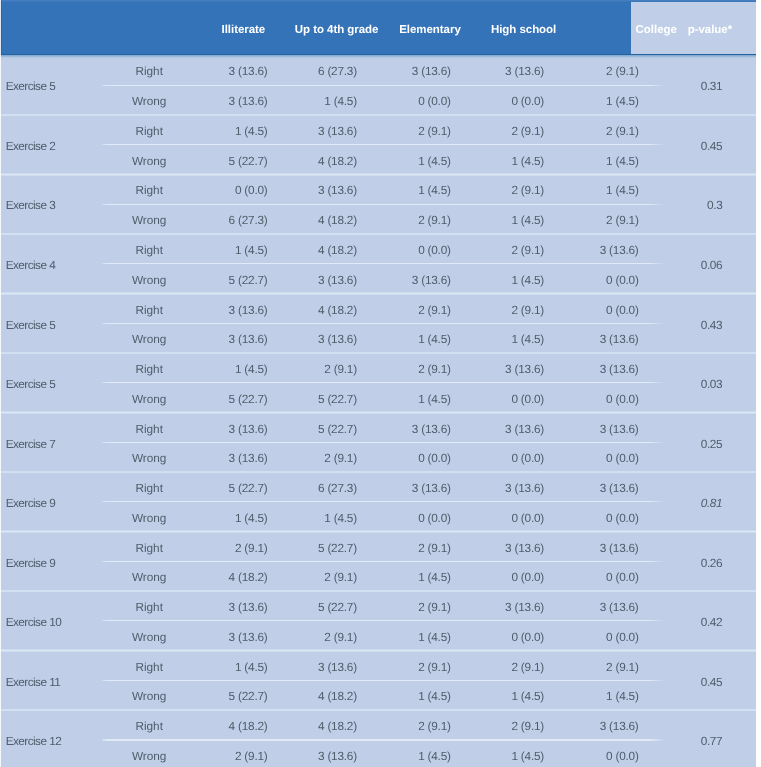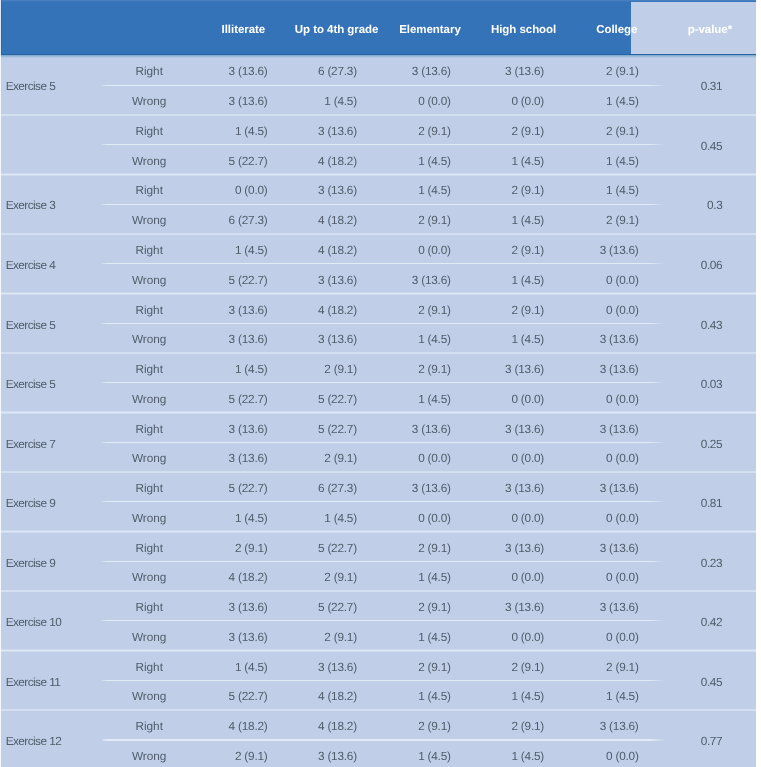--- a/index.html
+++ b/index.html
@@ -45,21 +45,21 @@
 <body>
 
 <div class="page">
   <div class="table">
     <div class="thead">
       <div class="thead-top"></div>
     <div class="hcell" style="left: 183.4px;">Illiterate</div>
         <div class="hcell" style="left: 276.6px;">Up to 4th grade</div>
         <div class="hcell" style="left: 370px;">Elementary</div>
         <div class="hcell" style="left: 463.6px;">High school</div>
-        <div class="hcell" style="left: 556.8px;">College</div>
+        <div class="hcell" style="left: 556.8px; text-align: right;">College</div>
         <div class="hcell" style="left: 649.9px;">p-value*</div>
       </div>
     <div class="head-rule"></div>
     <div class="head-fade"></div>
   <div class="block" style="left: 0px; top: 55.45px;">
         <div class="exlabel">Exercise 5</div>
         <div class="subrow s0" style="left: 0px;">
           <div class="cell alabel" style="left: 89.2px;">Right</div>
           <div class="cell num" style="left: 147.5px;">3 (13.6)</div>
           <div class="cell num" style="left: 236.9px;">6 (27.3)</div>
@@ -73,20 +73,21 @@
           <div class="cell num" style="left: 236.9px;">1 (4.5)</div>
           <div class="cell num" style="left: 330.7px;">0 (0.0)</div>
           <div class="cell num" style="left: 424px;">0 (0.0)</div>
           <div class="cell num" style="left: 518.6px;">1 (4.5)</div>
         </div>
         <div class="ans-div"></div>
         <div class="pcell" style="left: 602.4px;">0.31</div>
       </div>
       <div class="block" style="left: 0px; top: 114.97px;">
         <div class="blk-div" style="left: 0px;"></div>
+        <div class="exlabel">Exercise 2</div>
         <div class="subrow s0" style="left: 0px;">
           <div class="cell alabel" style="left: 89.2px;">Right</div>
           <div class="cell num" style="left: 147.5px;">1 (4.5)</div>
           <div class="cell num" style="left: 236.9px;">3 (13.6)</div>
           <div class="cell num" style="left: 330.7px;">2 (9.1)</div>
           <div class="cell num" style="left: 424px;">2 (9.1)</div>
           <div class="cell num" style="left: 518.6px;">2 (9.1)</div>
         </div>
         <div class="subrow s1" style="left: 0px;">
           <div class="cell alabel" style="left: 89.2px;">Wrong</div>
@@ -222,21 +223,21 @@
         </div>
         <div class="subrow s1" style="left: 0px;">
           <div class="cell alabel" style="left: 89.2px;">Wrong</div>
           <div class="cell num" style="left: 147.5px;">1 (4.5)</div>
           <div class="cell num" style="left: 236.9px;">1 (4.5)</div>
           <div class="cell num" style="left: 330.7px;">0 (0.0)</div>
           <div class="cell num" style="left: 424px;">0 (0.0)</div>
           <div class="cell num" style="left: 518.6px;">0 (0.0)</div>
         </div>
         <div class="ans-div"></div>
-        <div class="pcell" style="left: 602.4px;">0.81</div>
+        <div class="pcell" style="left: 602.4px; font-style: italic;">0.81</div>
       </div>
       <div class="block" style="left: 0px; top: 531.61px;">
         <div class="blk-div" style="left: 0px;"></div>
         <div class="exlabel">Exercise 9</div>
         <div class="subrow s0" style="left: 0px;">
           <div class="cell alabel" style="left: 89.2px;">Right</div>
           <div class="cell num" style="left: 147.5px;">2 (9.1)</div>
           <div class="cell num" style="left: 236.9px;">5 (22.7)</div>
           <div class="cell num" style="left: 330.7px;">2 (9.1)</div>
           <div class="cell num" style="left: 424px;">3 (13.6)</div>
@@ -244,21 +245,21 @@
         </div>
         <div class="subrow s1" style="left: 0px;">
           <div class="cell alabel" style="left: 89.2px;">Wrong</div>
           <div class="cell num" style="left: 147.5px;">4 (18.2)</div>
           <div class="cell num" style="left: 236.9px;">2 (9.1)</div>
           <div class="cell num" style="left: 330.7px;">1 (4.5)</div>
           <div class="cell num" style="left: 424px;">0 (0.0)</div>
           <div class="cell num" style="left: 518.6px;">0 (0.0)</div>
         </div>
         <div class="ans-div"></div>
-        <div class="pcell" style="left: 602.4px;">0.23</div>
+        <div class="pcell" style="left: 602.4px;">0.26</div>
       </div>
       <div class="block" style="left: 0px; top: 591.13px;">
         <div class="blk-div" style="left: 0px;"></div>
         <div class="exlabel">Exercise 10</div>
         <div class="subrow s0" style="left: 0px;">
           <div class="cell alabel" style="left: 89.2px;">Right</div>
           <div class="cell num" style="left: 147.5px;">3 (13.6)</div>
           <div class="cell num" style="left: 236.9px;">5 (22.7)</div>
           <div class="cell num" style="left: 330.7px;">2 (9.1)</div>
           <div class="cell num" style="left: 424px;">3 (13.6)</div>

